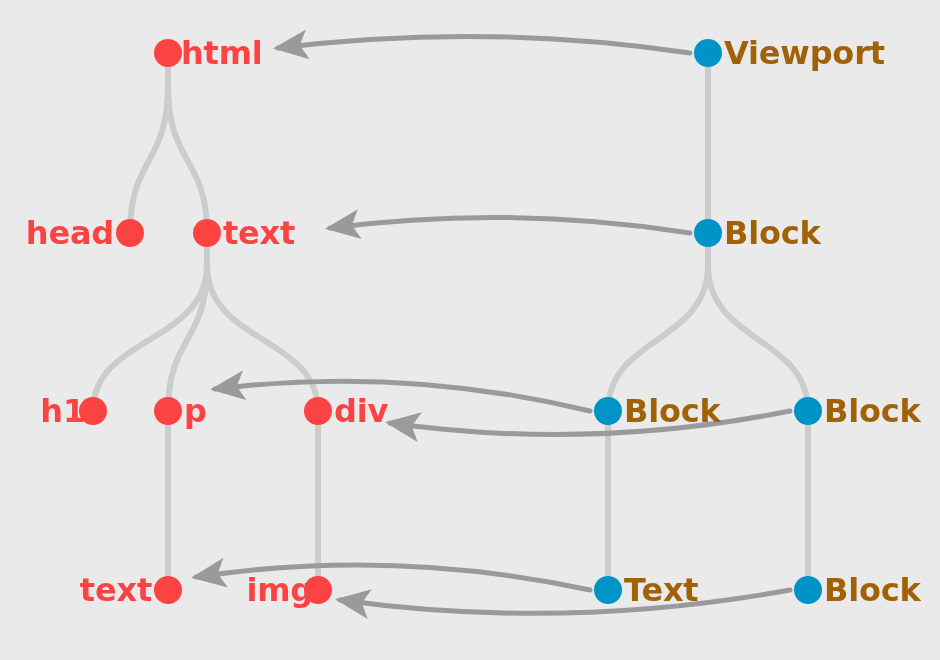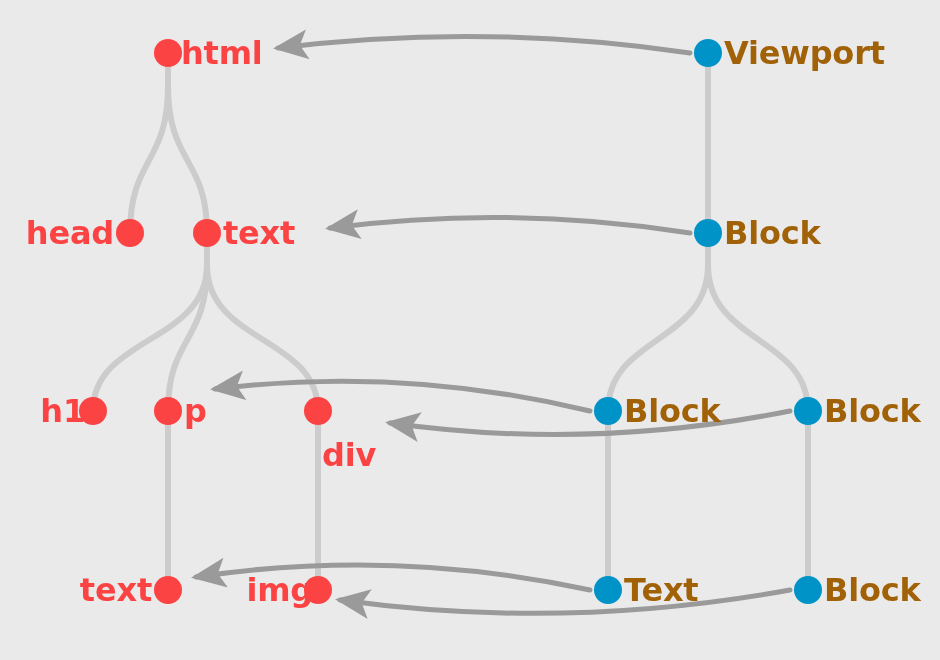--- a/index.html
+++ b/index.html
@@ -87,21 +87,21 @@
       <div class="nlabel dom right" style="top: 53px; left: 181px;">html</div>
       <div class="node dom" style="left: 130px; top: 233px;"></div>
       <div class="nlabel dom left" style="top: 233px; left: 114px;">head</div>
       <div class="node dom" style="left: 207px; top: 233px;"></div>
       <div class="nlabel dom right" style="top: 233px; left: 223px;">text</div>
       <div class="node dom" style="left: 93px; top: 411px;"></div>
       <div class="nlabel dom left" style="top: 411px; left: 85px;">h1</div>
       <div class="node dom" style="left: 168px; top: 411px;"></div>
       <div class="nlabel dom right" style="top: 411px; left: 184px;">p</div>
       <div class="node dom" style="left: 318px; top: 411px;"></div>
-      <div class="nlabel dom right" style="top: 411px; left: 322px; margin-top: 44px;">div</div>
+      <div class="nlabel dom right" style="top: 411px; left: 334px;">div</div>
       <div class="node dom" style="left: 168px; top: 590px;"></div>
       <div class="nlabel dom left" style="top: 590px; left: 152px;">text</div>
       <div class="node dom" style="left: 318px; top: 590px;"></div>
       <div class="nlabel dom left" style="top: 590px; left: 302px; margin-left: 11px;">img</div>
       <div class="node render" style="left: 708px; top: 53px;"></div>
       <div class="nlabel render right" style="top: 53px; left: 724px;">Viewport</div>
       <div class="node render" style="left: 708px; top: 233px;"></div>
       <div class="nlabel render right" style="top: 233px; left: 724px;">Block</div>
       <div class="node render" style="left: 608px; top: 411px;"></div>
       <div class="nlabel render right" style="top: 411px; left: 624px;">Block</div>

